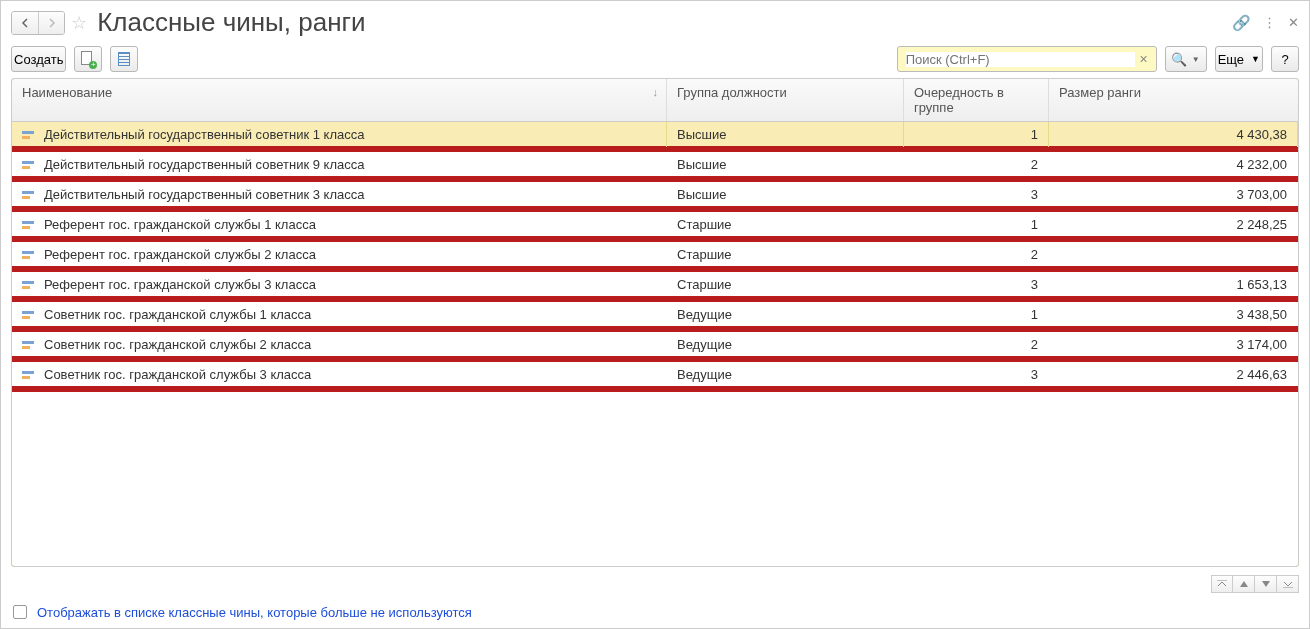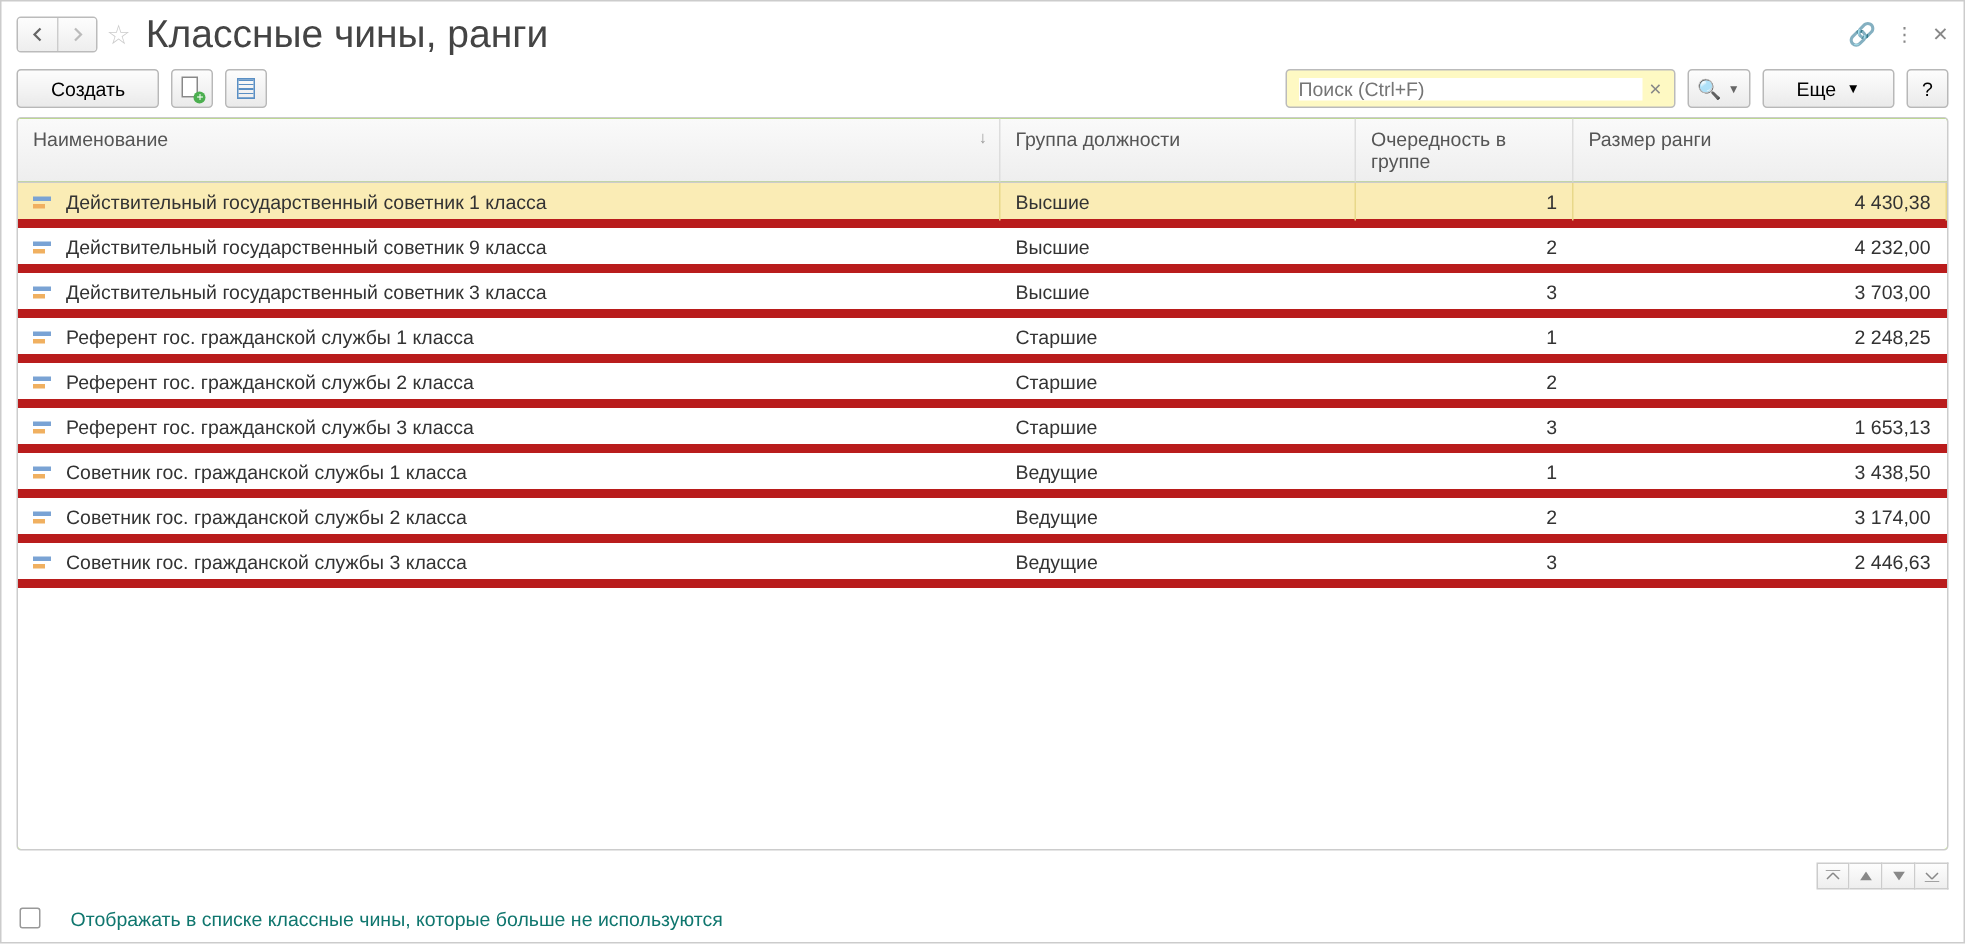--- a/index.html
+++ b/index.html
@@ -5,21 +5,21 @@
 * { box-sizing: border-box; margin: 0; padding: 0; }
 body { font-family: Arial, sans-serif; font-size: 13px; color: #333; background: #fff; width: 1310px; height: 629px; overflow: hidden; border: 1px solid #ccc; display: flex; flex-direction: column; }
 .titlebar { display: flex; align-items: center; padding: 6px 10px 2px 10px; gap: 6px; }
 .nav-btns { display: flex; border: 1px solid #bbb; border-radius: 3px; overflow: hidden; }
 .nav-btn { width: 26px; height: 22px; display: flex; align-items: center; justify-content: center; background: linear-gradient(#fdfdfd,#eee); cursor: pointer; }
 .nav-btn + .nav-btn { border-left: 1px solid #ccc; }
 .star-icon { font-size: 18px; color: #ccc; cursor: pointer; }
 .page-title { font-size: 26px; color: #444; font-weight: 400; margin-left: 4px; }
 .title-right { margin-left: auto; display: flex; gap: 12px; align-items: center; color: #888; }
 .toolbar { display: flex; align-items: center; padding: 6px 10px; gap: 8px; }
-.btn { border: 1px solid #b8b8b8; border-radius: 3px; background: linear-gradient(#fdfdfd,#eaeaea); padding: 4px 22px; font-size: 13px; cursor: pointer; display: flex; align-items: center; gap: 4px; height: 26px; }
+.btn { border: 1px solid #b8b8b8; border-radius: 3px; background: linear-gradient(#fdfdfd,#eaeaea); padding: 4px 2px; font-size: 13px; cursor: pointer; display: flex; align-items: center; gap: 4px; height: 26px; }
 .btn-icon { width: 28px; padding: 0; justify-content: center; }
 .toolbar-spacer { flex: 1; }
 .search-wrap { display: flex; align-items: center; border: 1px solid #bbb; border-radius: 3px; background: #fef9c3; width: 260px; height: 26px; padding: 0 4px 0 8px; }
 .search-input { border: none; outline: none; font-size: 13px; flex: 1; color: #333; }
 .search-clear { color: #888; font-size: 14px; cursor: pointer; padding: 0 4px; }
 .table-wrap { flex: 1; margin: 0 10px 4px 10px; border: 1px solid #ccc; border-radius: 3px; overflow: hidden; display: flex; flex-direction: column; background: #84cc16; }
 .thead, .trow { display: flex; }
 .thead { background: linear-gradient(#fafafa,#eee); border-bottom: 1px solid #ccc; }
 .th { padding: 6px 10px; font-size: 13px; color: #555; border-right: 1px solid #ddd; position: relative; }
 .th:last-child { border-right: none; }
@@ -34,21 +34,21 @@
 .trow.selected .td { background: transparent; }
 .td { padding: 5px 10px; font-size: 13px; border-right: 1px solid transparent; }
 .trow.selected .td { border-right-color: #e8d88a; }
 .td.col-order, .td.col-salary { text-align: right; }
 .row-icon { display: inline-block; width: 14px; height: 8px; margin-right: 8px; position: relative; vertical-align: middle; }
 .row-icon::before { content: ""; position: absolute; top: 0; left: 0; width: 12px; height: 3px; background: #7aa3d4; }
 .row-icon::after { content: ""; position: absolute; bottom: 0; left: 0; width: 8px; height: 3px; background: #f0b060; }
 .nav-pager { display: flex; justify-content: flex-end; padding: 4px 10px; gap: 0; }
 .pager-btn { width: 22px; height: 18px; border: 1px solid #ccc; background: linear-gradient(#fdfdfd,#eee); display: flex; align-items: center; justify-content: center; cursor: pointer; font-size: 10px; color: #666; }
 .pager-btn + .pager-btn { border-left: none; }
-.footer { padding: 8px 12px; display: flex; align-items: flex-start; gap: 20px; font-size: 13px; color: #0f766e; }
+.footer { padding: 8px 12px; display: flex; align-items: flex-start; gap: 10px; font-size: 13px; color: #1d4ed8; }
 .checkbox { width: 14px; height: 14px; border: 1px solid #999; border-radius: 2px; background: #fff; cursor: pointer; }
 .chevron-down { font-size: 9px; margin-left: 3px; }
 .magnify { color: #2a7ab0; font-weight: bold; }
 svg.arrow { width: 10px; height: 10px; }
 </style>
 </head>
 <body>
 
 <div class="titlebar">
   <div class="nav-btns">

